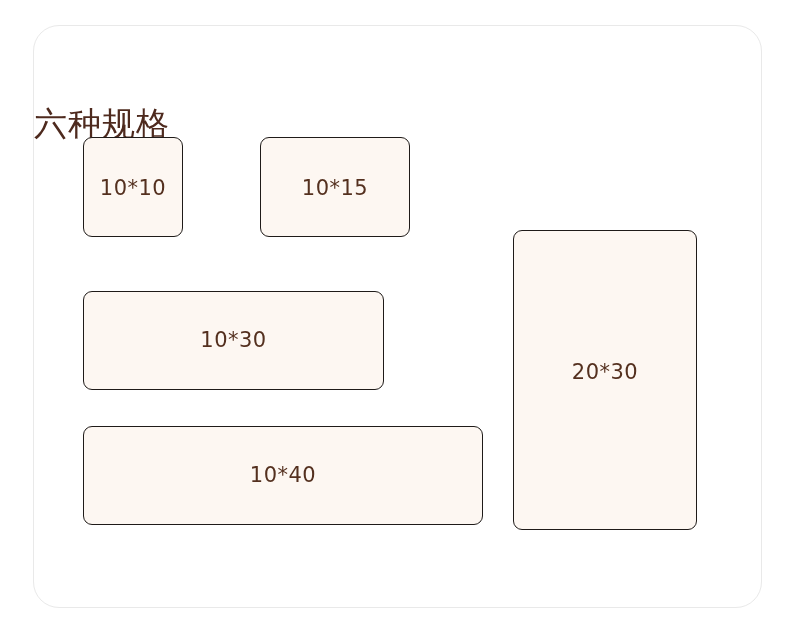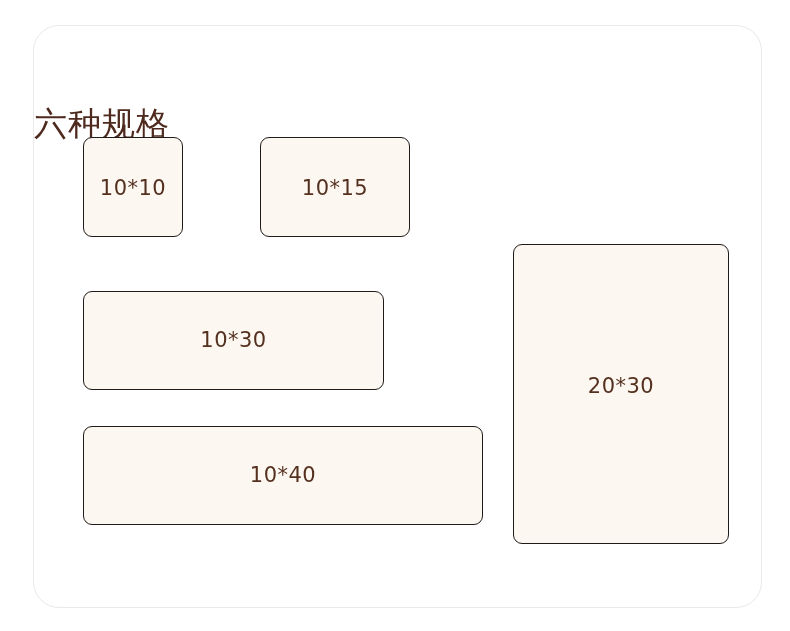--- a/index.html
+++ b/index.html
@@ -65,21 +65,21 @@
   }
 
   
   #box-10x10 { left: 49px;  top: 111px; width: 100px; height: 100px; }
   #box-10x15 { left: 226px; top: 111px; width: 150px; height: 100px; justify-content: center; }
   #box-10x30 { left: 49px;  top: 265px; width: 301px; height:  99px; }
   #box-10x40 { left: 49px;  top: 400px; width: 400px; height:  99px; }
 
   
   #box-10x20 { left: 479px; top: 111px; width: 200px; height: 100px; }
-  #box-20x30 { left: 479px; top: 218px; width: 216px; height: 300px; }
+  #box-20x30 { left: 479px; top: 204px; width: 184px; height: 300px; }
 
   
   #box-10x10 .spec-label,
   #box-10x15 .spec-label,
   #box-10x20 .spec-label { transform: translateY(1px); }
   #box-20x30 .spec-label { transform: translateY(-8px); }
 </style>
 </head>
 <body>
 

